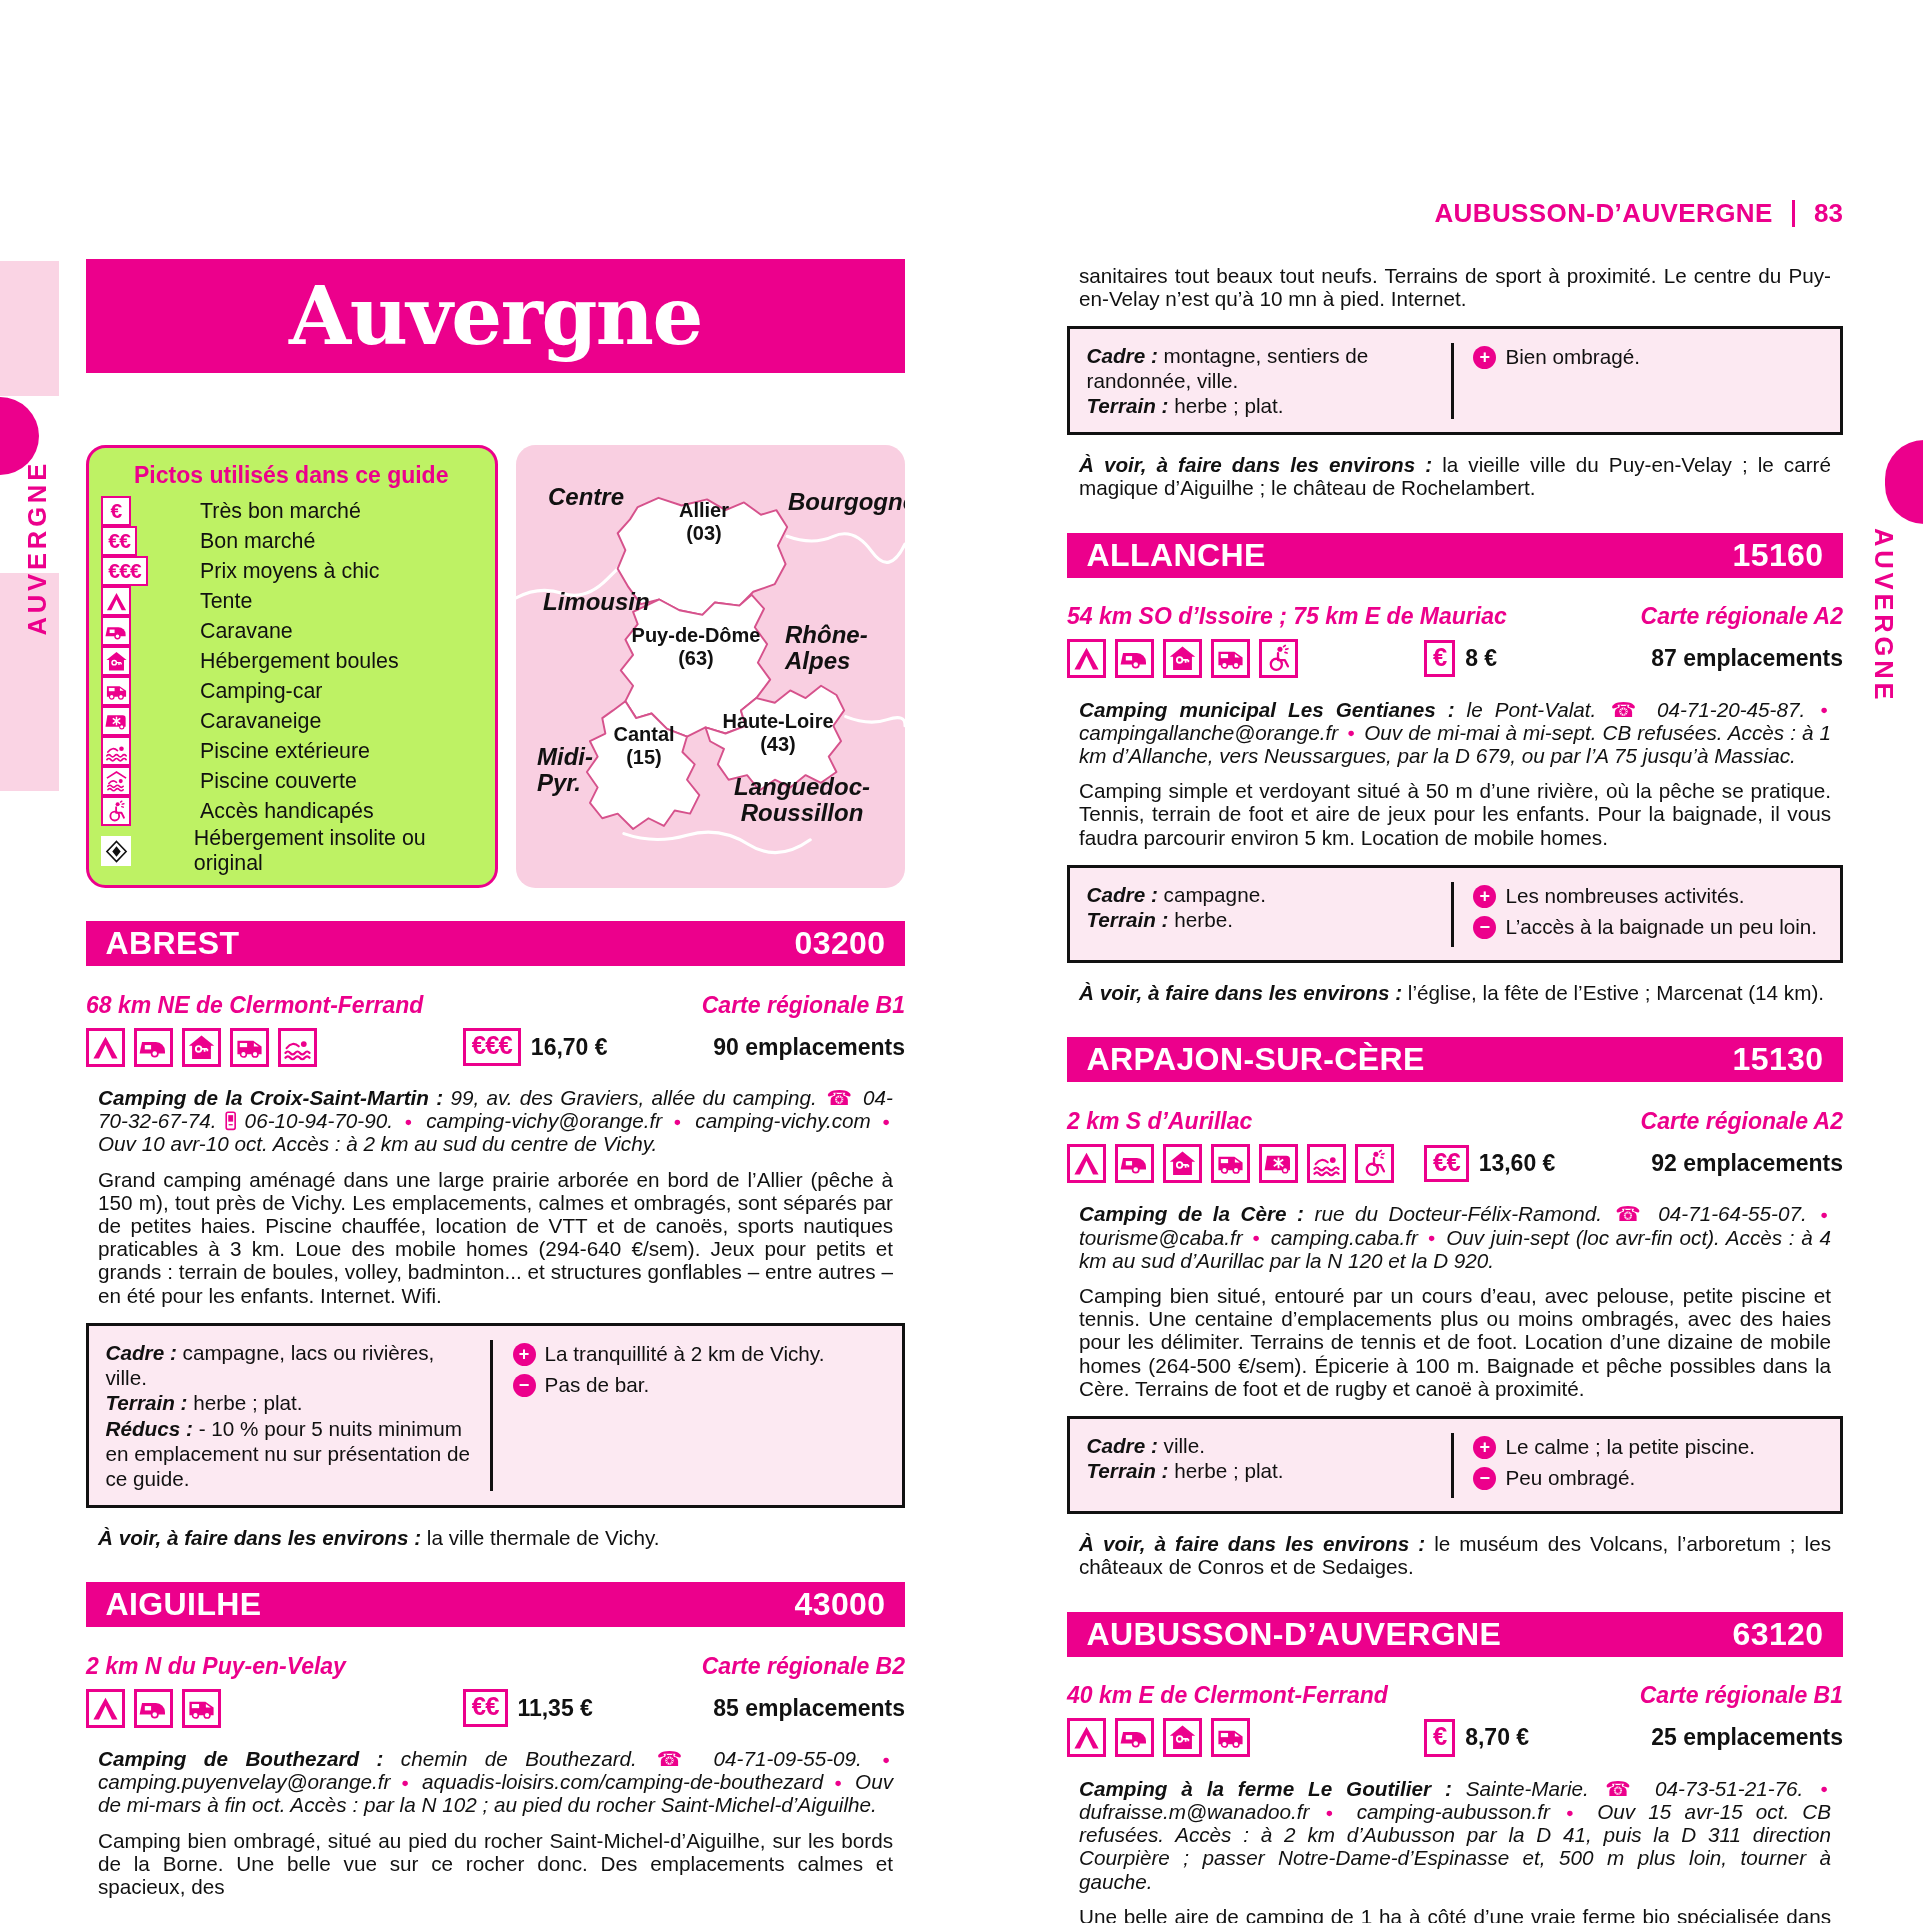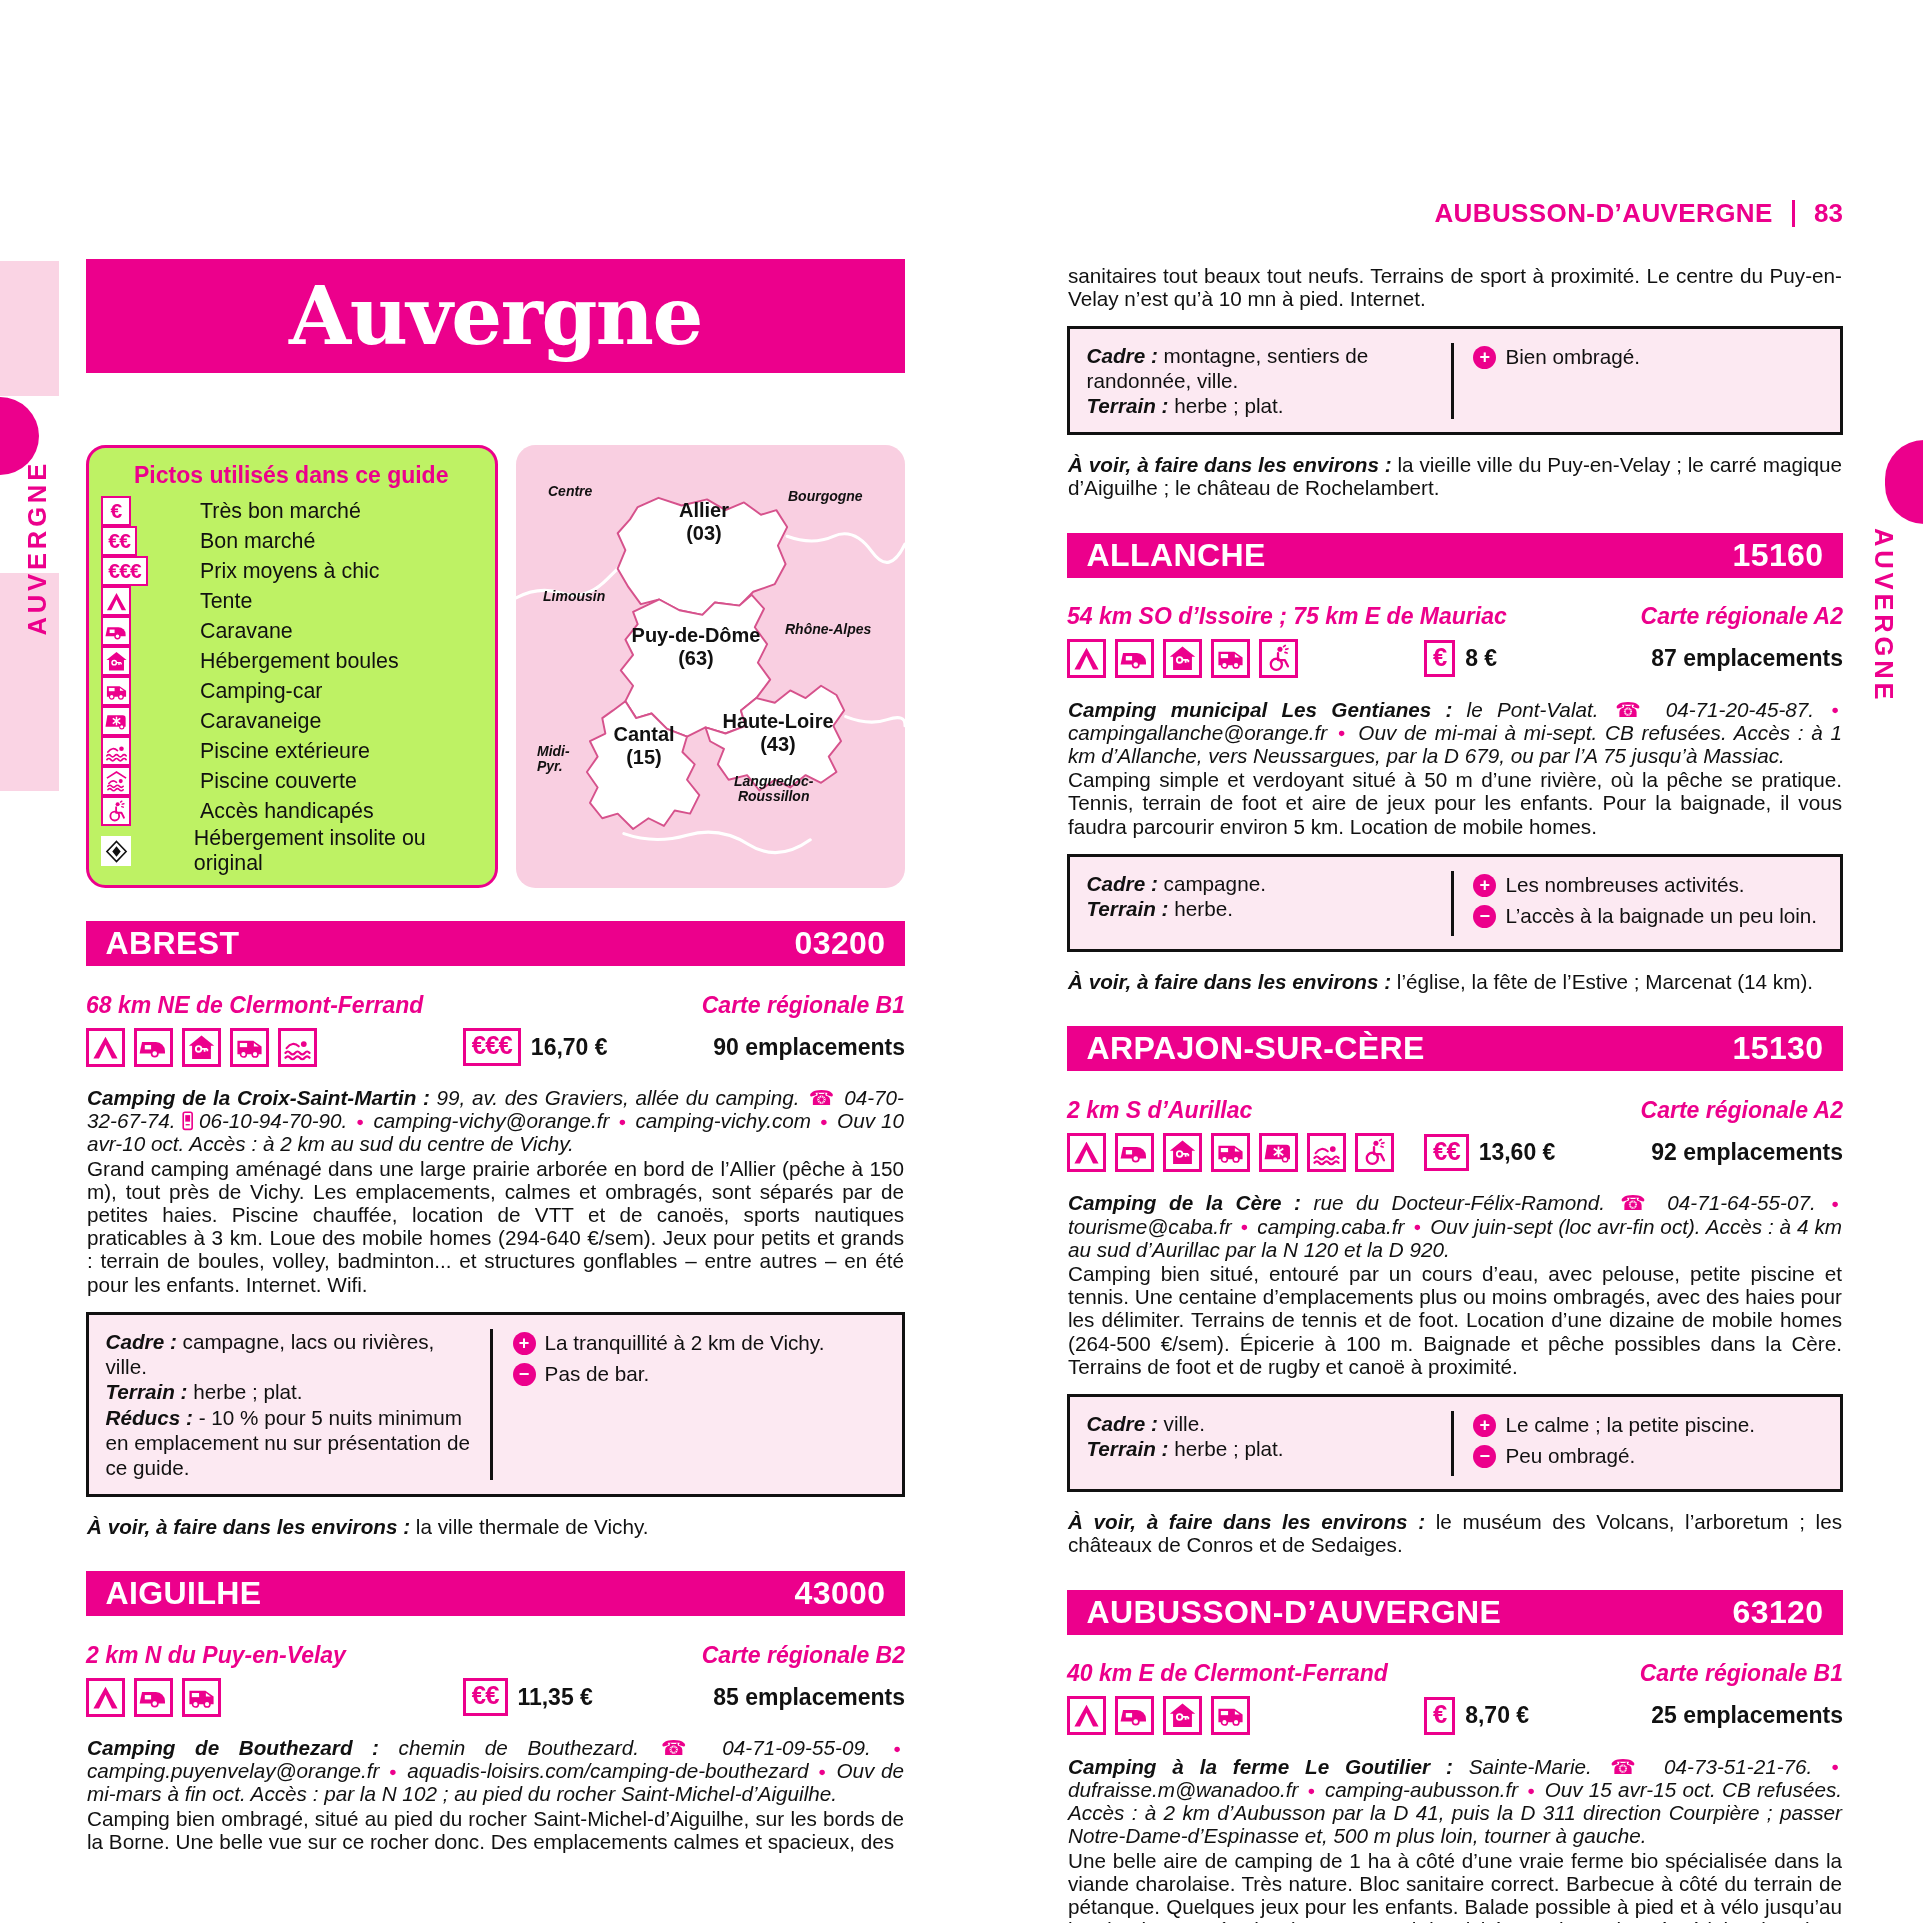--- a/index.html
+++ b/index.html
@@ -46,38 +46,38 @@
   .lic{height:30px;min-width:30px;box-sizing:border-box;border:2.6px solid var(--accent);
        display:inline-flex;align-items:center;justify-content:center;color:var(--accent);background:#fff;}
   .lic svg{width:23px;height:23px;}
   .lic .eu{font-weight:bold;font-size:21px;letter-spacing:-0.8px;padding:0 5.3px;}
   .lic.unusual{border:none;color:var(--ink);}
   .llabel{font-size:21.4px;}
   .mapbox{flex:1;border-radius:19.5px;background:var(--pink-map);position:relative;overflow:hidden;min-height:382px;}
   .mapbox svg.geo{position:absolute;inset:0;width:100%;height:100%;}
   .maplab{position:absolute;font-weight:bold;}
   .dep{font-size:20px;text-align:center;line-height:1.15;transform:translateX(-50%);}
-  .nb{font-size:14px;font-style:italic;white-space:pre-line;line-height:1.1;}
+  .nb{font-size:24px;font-style:italic;white-space:pre-line;line-height:1.1;}
   
   .entry{margin-top:33px;}
   .ebar{height:45px;background:var(--accent);display:flex;align-items:center;justify-content:space-between;
         padding:0 19.5px;color:#ffffff;font-weight:bold;font-size:32px;letter-spacing:0.4px;}
   .emeta1{display:flex;justify-content:space-between;margin-top:25.6px;color:var(--accent);
           font-weight:bold;font-style:italic;font-size:23px;}
   .emeta2{display:flex;align-items:center;margin-top:9px;}
   .eicons{width:46%;display:flex;gap:9px;align-items:center;}
   .picto{width:39px;height:39px;box-sizing:border-box;border:3px solid var(--accent);background:#fff;
          display:inline-flex;align-items:center;justify-content:center;color:var(--accent);}
   .picto svg{width:29px;height:29px;}
   .epricezone{width:25%;display:flex;align-items:center;}
   .tier{display:inline-flex;border:3px solid var(--accent);color:var(--accent);font-weight:bold;
         font-size:25.6px;padding:0 6px 2.3px;letter-spacing:-0.8px;line-height:1.15;}
   .pval{margin-left:9.8px;font-weight:bold;font-size:23px;}
   .epitch{flex:1;text-align:right;font-weight:bold;font-size:23px;}
-  .elisting,.edesc,.avoir{font-size:20.7px;line-height:1.12;text-align:justify;margin:1px;}
+  .elisting,.edesc,.avoir{font-size:20.7px;line-height:1.12;text-align:justify;margin:12px;}
   .elisting{margin-top:19.5px;}
   .seg-name{font-weight:bold;font-style:italic;}
   .seg-txt{font-style:italic;}
   .seg-tel{color:var(--accent);padding:0 2.3px;}
   .seg-dot{color:var(--accent);font-size:.62em;vertical-align:.18em;padding:0 3px;}
   .seg-mob svg{width:.55em;height:.95em;vertical-align:-.12em;color:var(--accent);}
   .fbox{margin-top:16.5px;border:3px solid var(--ink);background:var(--pink-box);
         display:flex;padding:13.5px 16.5px;box-sizing:border-box;}
   .fleft{width:47%;padding-right:18px;}
   .fright{flex:1;border-left:3px solid var(--ink);padding-left:19.5px;}

